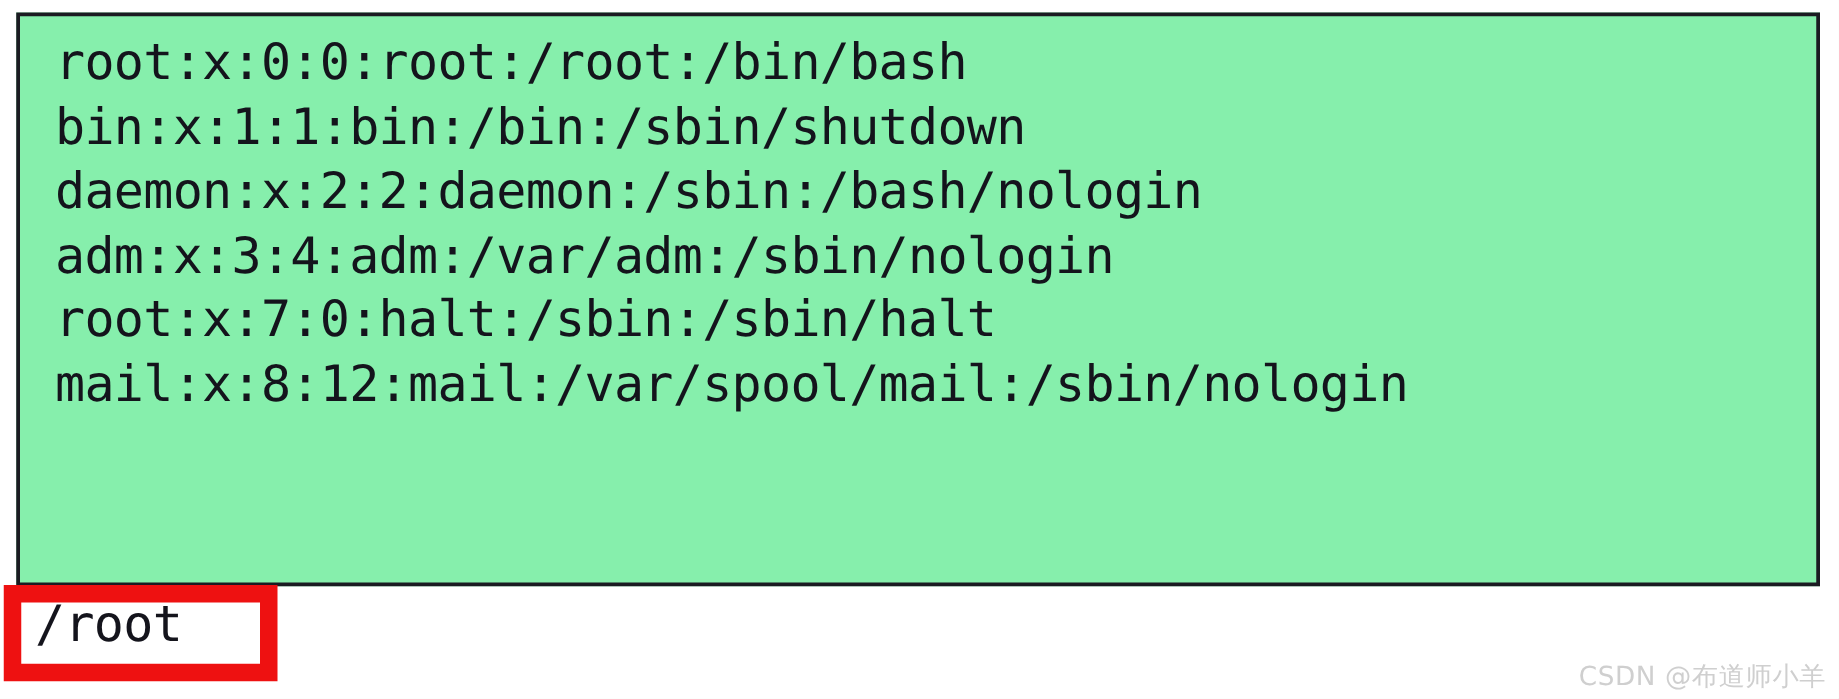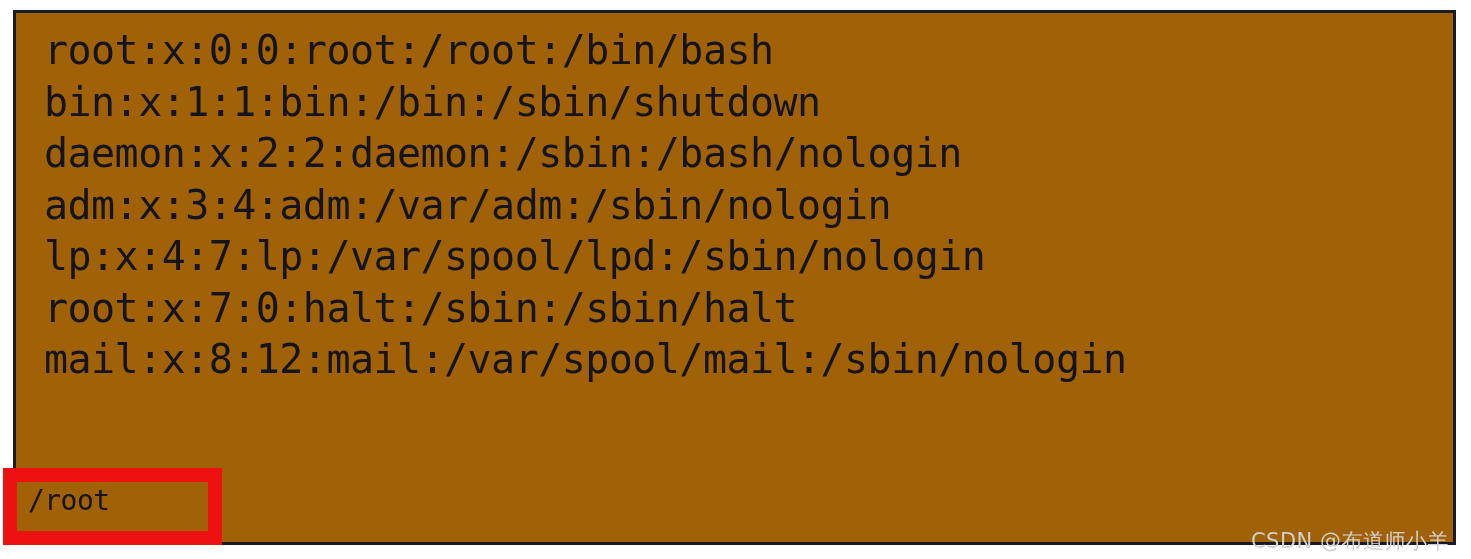--- a/index.html
+++ b/index.html
@@ -16,24 +16,24 @@
     overflow: hidden;
     font-family: "DejaVu Sans Mono", "Liberation Mono", monospace;
   }
 
   
   #terminal-frame {
     position: absolute;
     left: 13px;
     top: 10px;
     width: 1443px;
-    height: 535px;
+    height: 459px;
     border: 3px solid #1b1b22;
     box-sizing: border-box;
-    background: #a16207;
+    background: #86efac;
   }
 
   
   #passwd-output {
     position: absolute;
     left: 28px;
     top: 12px;
     width: 1410px;
   }
 
@@ -46,21 +46,21 @@
     white-space: pre;
     height: 51.5px;
   }
 
   
   #root-path-line {
     position: absolute;
     left: 28px;
     top: 475px;
     font-family: "DejaVu Sans Mono", "Liberation Mono", monospace;
-    font-size: 28px;
+    font-size: 40px;
     line-height: 51.5px;
     letter-spacing: -0.55px;
     color: #14141c;
     white-space: pre;
     z-index: 3;
   }
 
   #red-highlight-box {
     position: absolute;
     left: 3px;
@@ -68,21 +68,21 @@
     width: 219px;
     height: 77px;
     border: 14px solid #ee1111;
     box-sizing: border-box;
     background: transparent;
     z-index: 2;
   }
 
   #csdn-watermark {
     position: absolute;
-    right: 22px;
+    right: 10px;
     bottom: 4px;
     font-family: "DejaVu Sans", "Liberation Sans", sans-serif;
     font-size: 21px;
     color: #cfcfcf;
     letter-spacing: 0.5px;
     white-space: nowrap;
     z-index: 4;
     user-select: none;
   }
 </style>
@@ -91,21 +91,20 @@
 
 <div id="screenshot">
 
   <div id="terminal-frame">
 
     <div id="passwd-output">
       <div class="output-line">root:x:0:0:root:/root:/bin/bash</div>
       <div class="output-line">bin:x:1:1:bin:/bin:/sbin/shutdown</div>
       <div class="output-line">daemon:x:2:2:daemon:/sbin:/bash/nologin</div>
       <div class="output-line">adm:x:3:4:adm:/var/adm:/sbin/nologin</div>
-      <div class="output-line">lp:x:4:7:lp:/var/spool/lpd:/sbin/nologin</div>
       <div class="output-line">root:x:7:0:halt:/sbin:/sbin/halt</div>
       <div class="output-line">mail:x:8:12:mail:/var/spool/mail:/sbin/nologin</div>
     </div>
 
   </div>
 
   <div id="red-highlight-box"></div>
 
   <div id="root-path-line">/root</div>
 

